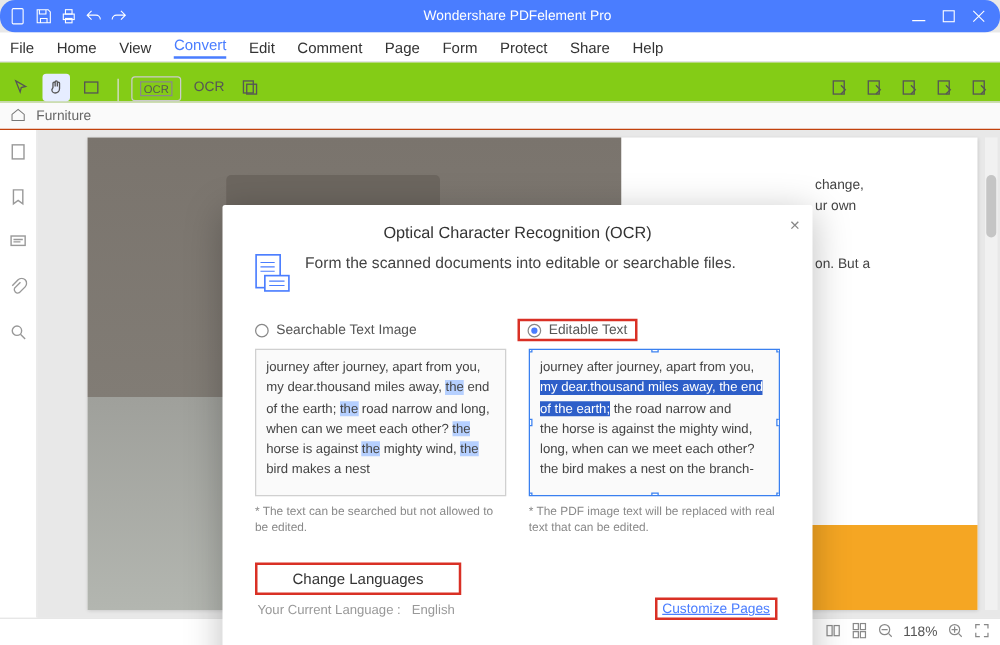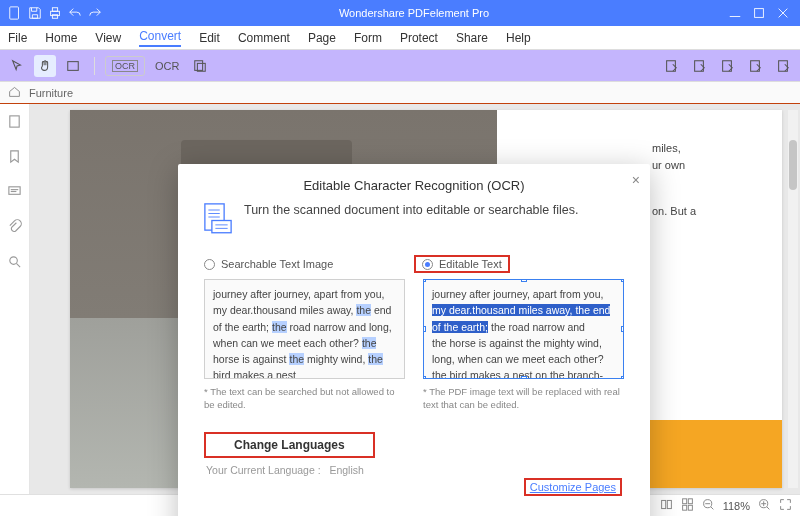--- a/index.html
+++ b/index.html
@@ -1,25 +1,25 @@
 <!DOCTYPE html>
 <html><head>
 <meta charset="utf-8">
 <style>
   * { box-sizing: border-box; margin: 0; padding: 0; font-family: "Segoe UI", Arial, sans-serif; }
   html, body { width: 800px; height: 516px; overflow: hidden; background: #e8e8e8; }
-  .titlebar { height: 26px; background: #4a7dff; color: #fff; display: flex; align-items: center; font-size: 11px; }
+  .titlebar { height: 26px; background: #4a7dff; color: #fff; display: flex; align-items: center; font-size: 11px; border-radius: 12px; }
   .titlebar .left-icons { display: flex; gap: 6px; padding: 0 8px; }
   .titlebar .title { flex: 1; text-align: center; }
   .titlebar .win-btns { display: flex; gap: 10px; padding: 0 10px; }
   .ticon { width: 14px; height: 14px; display: inline-flex; align-items: center; justify-content: center; fill: #fff; stroke: #fff; }
   .menubar { height: 24px; background: #fff; display: flex; align-items: center; padding: 0 8px; gap: 18px; font-size: 12px; color: #333; border-bottom: 1px solid #ddd; }
   .menubar .menu { cursor: default; }
   .menubar .menu.active { color: #4a7dff; border-bottom: 2px solid #4a7dff; padding-bottom: 2px; }
-  .toolbar { height: 32px; background: #c4b5fd; display: flex; align-items: center; padding: 0 6px; gap: 6px; border-bottom: 1px solid #ddd; position: relative; }
+  .toolbar { height: 32px; background: #84cc16; display: flex; align-items: flex-end; padding: 0 6px; gap: 6px; border-bottom: 1px solid #ddd; position: relative; }
   .tool-btn { width: 22px; height: 22px; display: flex; align-items: center; justify-content: center; border-radius: 3px; }
   .tool-btn.active { background: #e6edff; }
   .tool-btn svg { width: 14px; height: 14px; stroke: #555; fill: none; stroke-width: 1.2; }
   .tool-sep { width: 1px; height: 18px; background: #ddd; margin: 0 4px; }
   .ocr-pill { display:flex; align-items:center; gap:4px; font-size: 11px; color:#555; border:1px solid #ccc; border-radius:3px; padding:1px 6px; height:20px;}
   .toolbar-right { position:absolute; right:6px; display:flex; gap:6px; }
   .breadcrumb { height: 22px; background: #fafafa; display: flex; align-items: center; padding: 0 8px; gap: 8px; font-size: 11px; color: #666; border-bottom: 1px solid #c2410c; }
   .workspace { position: relative; height: calc(516px - 26px - 24px - 32px - 22px - 22px); display: flex; }
   .left-rail { width: 30px; background: #fff; border-right: 1px solid #e5e5e5; display: flex; flex-direction: column; align-items: center; gap: 16px; padding-top: 10px; }
   .left-rail .rail-ic svg { width: 15px; height: 15px; stroke: #999; fill: none; stroke-width: 1.2; }
@@ -43,27 +43,27 @@
   .modal .intro .doc-ic { width:28px; height:32px; }
   .modal .intro .txt1 { font-size:12.5px; color:#444; }
   .modal .intro .txt2 { font-size:10.5px; color:#999; margin-top:2px; }
   .opts { display:flex; margin: 12px 4px 6px 4px; }
   .opt { flex:1; display:flex; align-items:center; gap:6px; font-size:11px; color:#555; }
   .radio { width:11px; height:11px; border:1px solid #888; border-radius:50%; display:inline-flex; align-items:center; justify-content:center; }
   .radio.sel::after { content:""; width:5px; height:5px; background:#4a7dff; border-radius:50%; }
   .red-box { border:2px solid #d93025; padding:1px 6px; display:inline-flex; align-items:center; gap:6px;text-align:right; }
   .previews { display:flex; gap:18px; margin: 6px 4px 0 4px; }
   .preview { flex:1; }
-  .pv-box { border:1px solid #d0d0d0; background:#fafafa; font-size:10.5px; line-height:1.55; color:#444; padding:6px 8px; height:100px; position:relative; overflow:hidden; }
+  .pv-box { border:1px solid #d0d0d0; background:#fafafa; font-size:10.5px; line-height:1.55; color:#444; padding:6px 8px; height:118px; position:relative; overflow:hidden; }
   .pv-box .hl { background:#b6d0ff; }
   .pv-box.edit { border:1px solid #3a80f0; }
   .pv-box.edit .handle { position:absolute; width:6px; height:6px; background:#fff; border:1px solid #3a80f0; }
   .pv-box.edit .sel { background:#2e5fc9; color:#fff; }
   .pv-note { font-size:9.5px; color:#888; margin-top:6px; line-height:1.4; }
-  .langrow { display:flex; align-items:center; margin: 20px 4px 0 4px; gap:18px;font-weight:bold; }
+  .langrow { display:flex; align-items:center; margin: 20px 4px 0 4px; gap:18px; }
   .lang-btn { border:2px solid #d93025; padding:4px 28px; font-size:12px; color:#333; }
   .lang-cur { font-size:10.5px; color:#999; margin: 6px 4px 0 6px; }
   .cust-link { position:absolute; right:28px; bottom:66px; font-size:11px; color:#4a7dff; text-decoration:underline; border:2px solid #d93025; padding:1px 4px; }
 </style>
 </head>
 <body>
 
 <div class="titlebar">
   <div class="left-icons">
     <span class="ticon">
@@ -215,47 +215,47 @@
     <span class="rail-ic"><svg viewBox="0 0 16 16">
           <circle cx="7" cy="7" r="4"></circle>
           <line x1="10" y1="10" x2="14" y2="14"></line>
         </svg></span>
   </div>
   <div class="doc-area">
     <div class="doc-page">
       <div class="doc-image"></div>
       <div class="doc-orange"></div>
       <div class="doc-text-frag">
-        <div>miles,</div>
+        <div>change,</div>
         <div>ur own</div>
         <div style="margin-top:30px">on. But a</div>
       </div>
     </div>
     <div class="right-scroll">
         <div class="thumb"></div>
       </div>
   </div>
 
   <div class="modal">
     <div class="close">×</div>
-    <h3>Editable Character Recognition (OCR)</h3>
+    <h3>Optical Character Recognition (OCR)</h3>
     <div class="intro">
       <div class="doc-ic">
         <svg viewBox="0 0 32 36">
             <rect x="1" y="1" width="22" height="30" fill="none" stroke="#4a7dff" stroke-width="1.5"></rect>
             <line x1="5" y1="8" x2="18" y2="8" stroke="#4a7dff"></line>
             <line x1="5" y1="12" x2="18" y2="12" stroke="#4a7dff"></line>
             <line x1="5" y1="16" x2="18" y2="16" stroke="#4a7dff"></line>
             <rect x="9" y="20" width="22" height="14" fill="#fff" stroke="#4a7dff" stroke-width="1.5"></rect>
             <line x1="13" y1="25" x2="27" y2="25" stroke="#4a7dff"></line>
             <line x1="13" y1="29" x2="27" y2="29" stroke="#4a7dff"></line>
           </svg>
       </div>
       <div>
-        <div class="txt1">Turn the scanned document into editable or searchable files.</div>
+        <div class="txt1">Form the scanned documents into editable or searchable files.</div>
       </div>
     </div>
     <div class="opts">
       <div class="opt">
         <span class="radio"></span>
         <span>Searchable Text Image</span>
       </div>
       <div class="opt">
         <span class="red-box">
           <span class="radio sel"></span>

